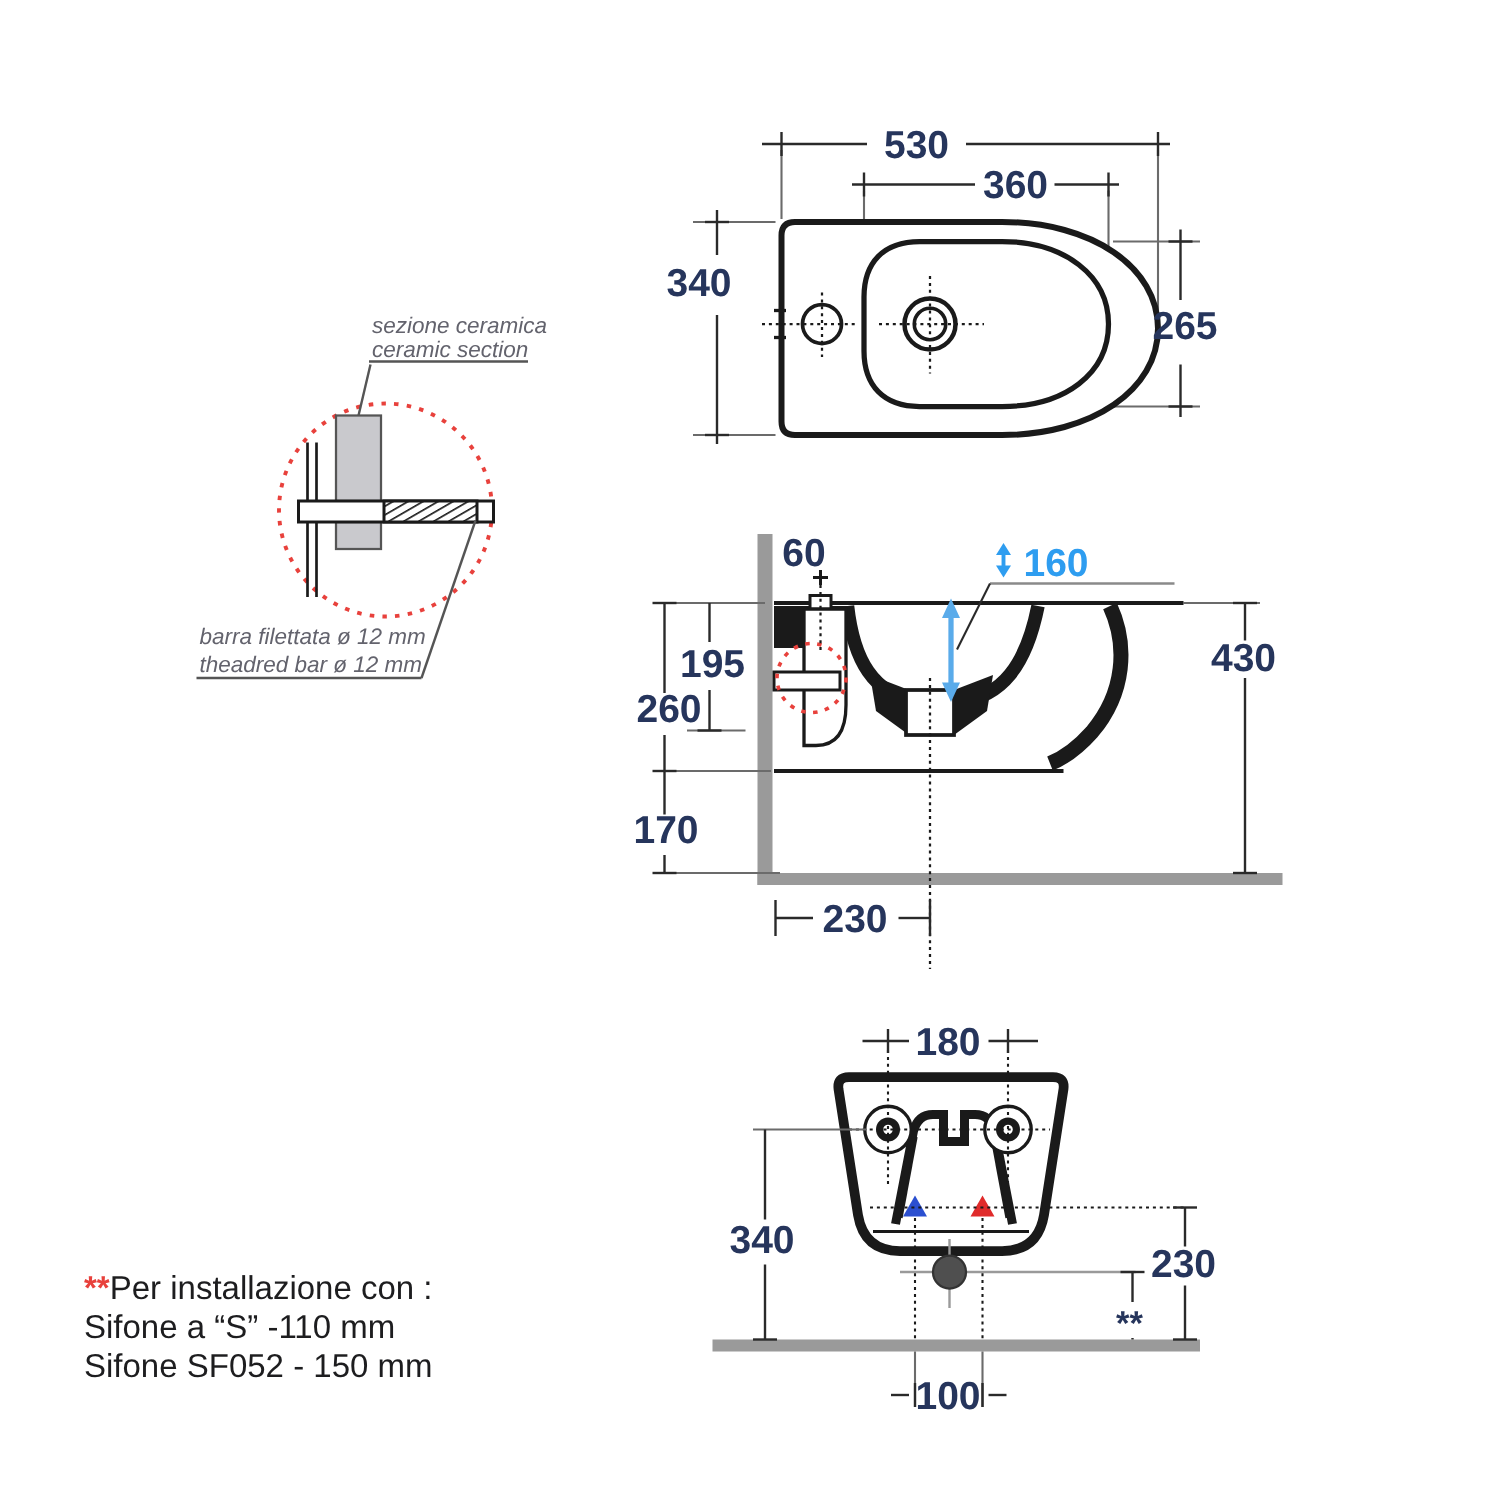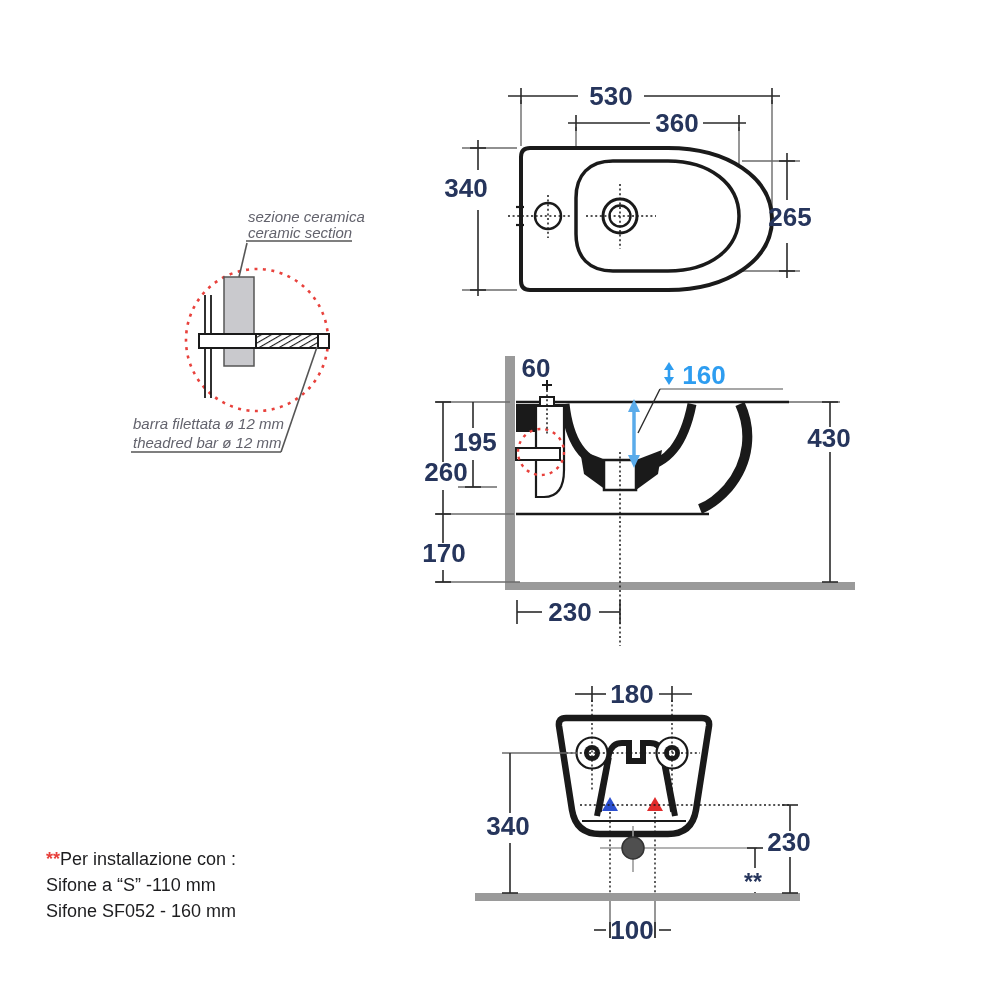--- a/index.html
+++ b/index.html
@@ -3,22 +3,22 @@
 <meta charset="utf-8">
 <style>
   html,body{margin:0;padding:0;background:#fff;}
   .canvas{position:relative;width:1000px;height:1000px;background:#fff;overflow:hidden;
           font-family:"Liberation Sans",sans-serif;}
   svg{position:absolute;left:0;top:0;}
   .dim{font:bold 26px "Liberation Sans",sans-serif;fill:#26355c;text-anchor:middle;}
   .dim-blue{fill:#2e9df0;}
   .stars{font:bold 23px "Liberation Sans",sans-serif;fill:#26355c;text-anchor:middle;}
   .lbl{font:italic 15px "Liberation Sans",sans-serif;fill:#63636d;}
-  .note{position:absolute;left:46px;top:846px;width:280px;
-        font-size:18px;line-height:26px;color:#1d1d1f;}
+  .note{position:absolute;left:56px;top:846px;width:280px;
+        font-size:22px;line-height:26px;color:#1d1d1f;}
   .note .red{color:#e8413c;font-weight:bold;}
 </style>
 </head>
 <body>
 
 <div class="canvas">
 
 <svg width="1000" height="1000" viewBox="0 0 1000 1000">
   <defs>
     <pattern id="hatch" width="5" height="12" patternUnits="userSpaceOnUse" patternTransform="rotate(60)">
@@ -285,16 +285,16 @@
     <text class="dim" x="508" y="835">340</text>
     <text class="dim" x="789" y="851">230</text>
     <text class="stars" x="753" y="890">**</text>
     <text class="dim" x="632" y="939">100</text>
   </g>
 </svg>
 
 <div class="note">
   <div><span class="red">**</span><span>Per installazione con :</span></div>
   <div>Sifone a “S” -110 mm</div>
-  <div>Sifone SF052 - 160 mm</div>
+  <div>Sifone SF052 - 150 mm</div>
 </div>
 
 </div>
 
 </body></html>

